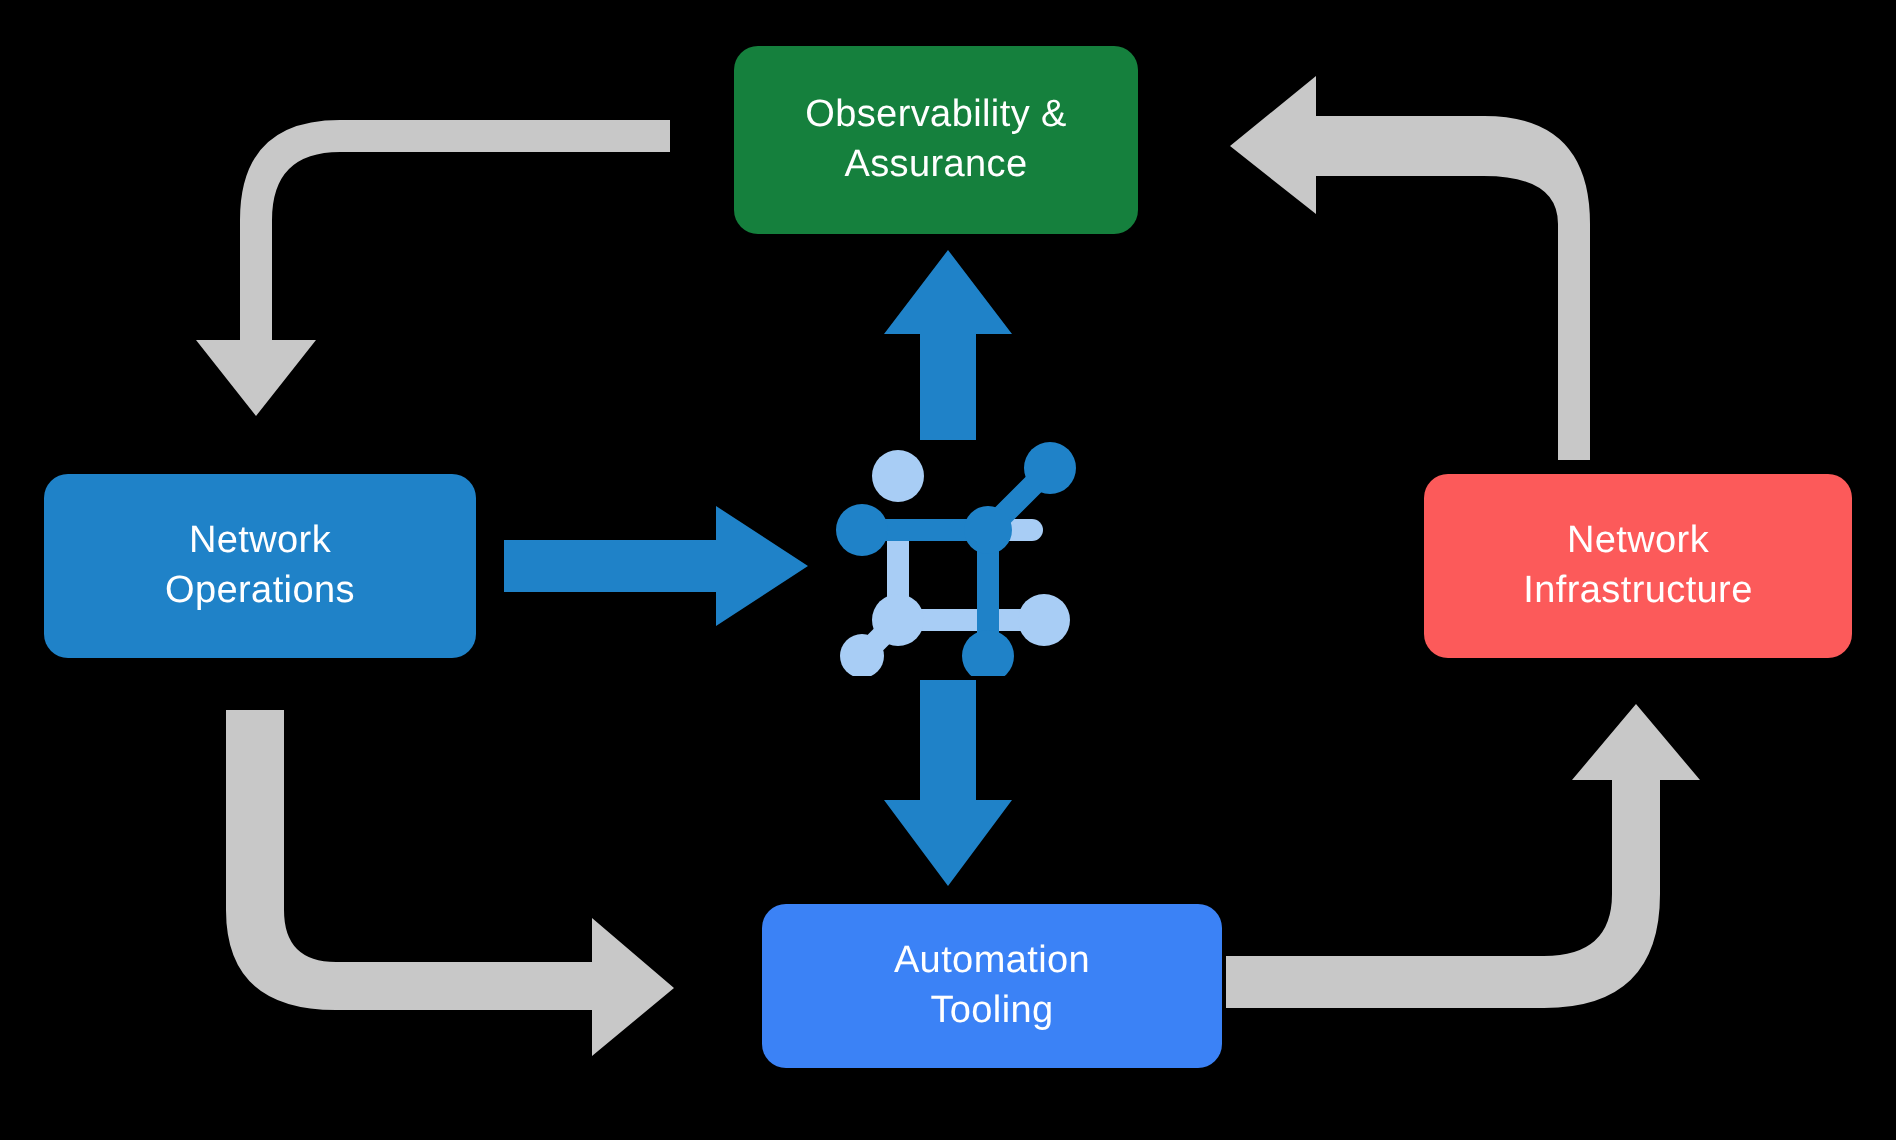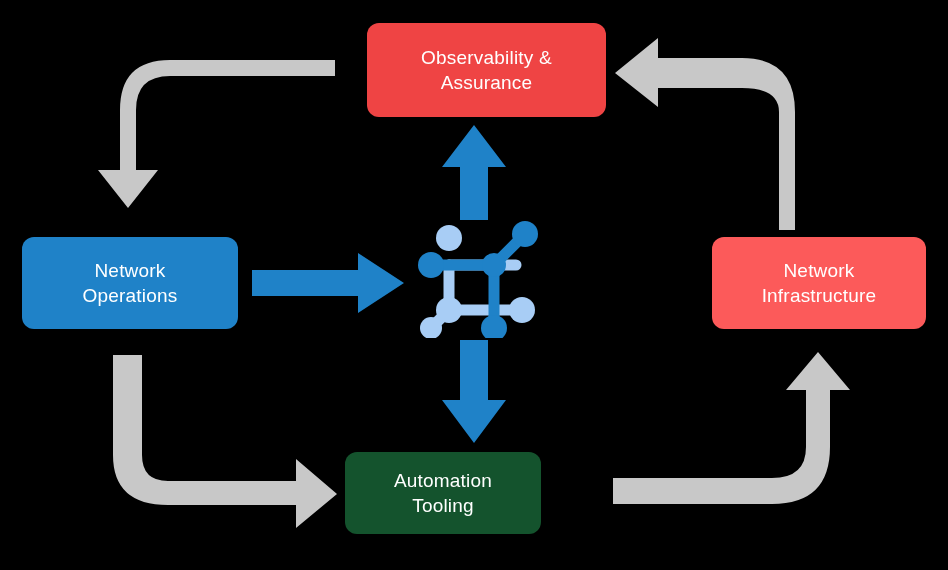--- a/index.html
+++ b/index.html
@@ -30,34 +30,34 @@
     font-weight: 400;
     letter-spacing: 0.2px;
     box-sizing: border-box;
     padding: 6px 10px;
   }
   .node-label {
     display: block;
     white-space: pre-line;
   }
   #box-observability {
-    left: 367px;  top: 23px;   width: 239px; height: 94px;
-    background: #ef4444;
+    left: 367px;  top: 23px;   width: 202px; height: 94px;
+    background: #15803d;
   }
   #box-operations {
     left: 22px;   top: 237px;  width: 216px; height: 92px;
     background: #1f82c8;
   }
   #box-infrastructure {
     left: 712px;  top: 237px;  width: 214px; height: 92px;
     background: #fc5a5a;
   }
   #box-automation {
-    left: 345px;  top: 452px;  width: 196px; height: 82px;
-    background: #14532d;
+    left: 381px;  top: 452px;  width: 230px; height: 82px;
+    background: #3b82f6;
   }
   .svg-layer {
     position: absolute;
     left: 0; top: 0;
     width: 948px;
     height: 570px;
   }
   #center-icon {
     position: absolute;
     left: 418px;

